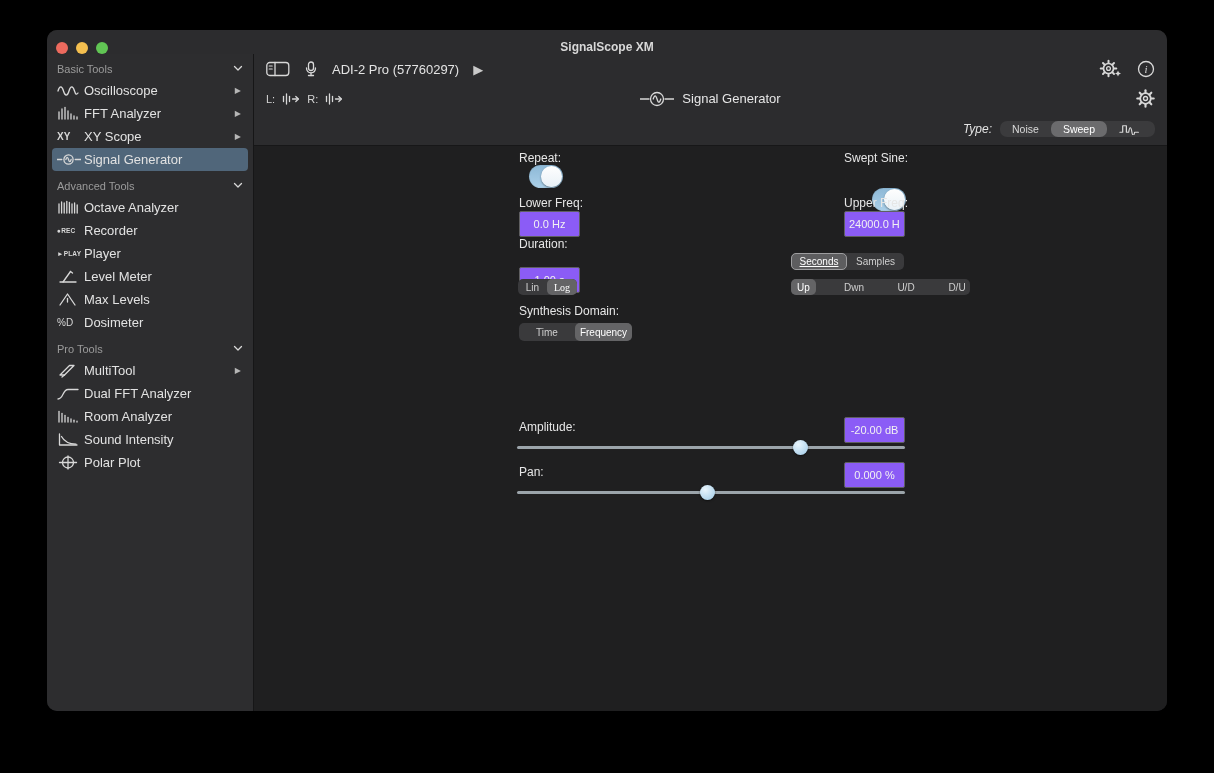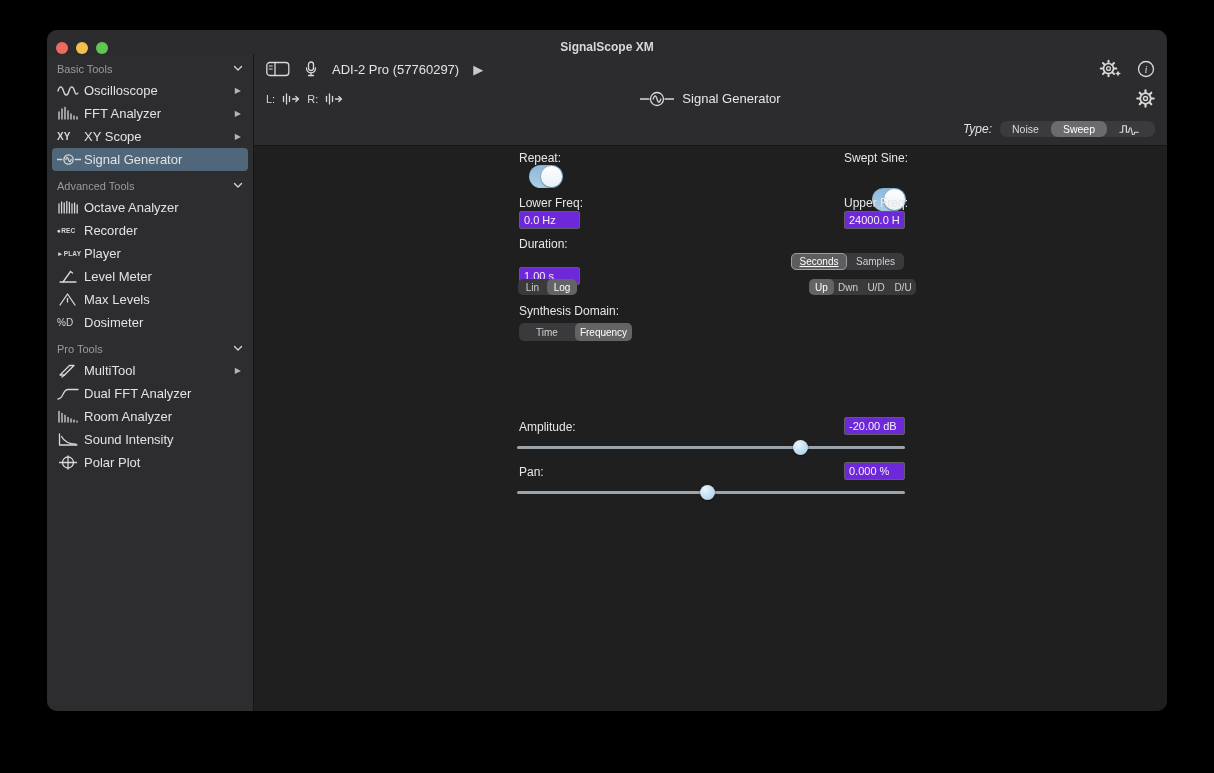--- a/index.html
+++ b/index.html
@@ -45,22 +45,22 @@
   .seg-bar{display:flex;background:#3b3b3d;border-radius:7px;overflow:hidden;height:16px;align-items:stretch;}
   .seg{display:flex;align-items:center;justify-content:center;padding:0 12px;font-size:10.5px;color:#d9d9d9;}
   .seg.selected{background:#6b6b6d;border-radius:7px;color:#fff;}
   
   .content{flex:1;background:#1f1f20;border-top:1px solid #171718;position:relative;font-size:12px;color:#e6e6e6;}
   .abs{position:absolute;}
   .panel-label{white-space:nowrap;}
   .toggle{width:34px;height:23px;border-radius:12px;background:linear-gradient(#8db8d6,#abd0e9);position:relative;box-shadow:inset 0 0 1px rgba(0,0,0,.4);}
   .knob{position:absolute;top:1px;right:1px;width:21px;height:21px;border-radius:50%;
     background:linear-gradient(#fefefe,#e9f1f7);box-shadow:0 1px 2px rgba(0,0,0,.45);}
-  .field{width:61px;height:18px;box-sizing:border-box;background:#6d28d9;border:1px solid #5f5f61;border-radius:2px;
-    color:#f2f2f2;font-size:11px;text-align:left;padding:0 4px;font-family:"Liberation Sans","DejaVu Sans",sans-serif;outline:none;}
+  .field{width:61px;height:26px;box-sizing:border-box;background:#8b5cf6;border:1px solid #5f5f61;border-radius:2px;
+    color:#f2f2f2;font-size:11px;text-align:center;padding:0 4px;font-family:"Liberation Sans","DejaVu Sans",sans-serif;outline:none;}
   .mini-seg{display:flex;background:#3a3a3c;border-radius:5px;height:17px;}
   .mini-seg .mseg{display:flex;align-items:center;justify-content:center;font-size:10px;color:#cfcfcf;box-sizing:border-box;border-radius:5px;}
   .mseg.sel{background:#646466;color:#fff;}
   .mseg.sel-border{background:#5d5d5f;border:1px solid #9d9d9f;color:#fff;text-decoration:underline;}
   .slider{height:16px;}
   .slider .track{position:absolute;left:0;right:0;top:7px;height:3px;border-radius:2px;background:#9ba4aa;}
   .thumb{position:absolute;top:0.5px;width:15px;height:15px;border-radius:50%;
     background:radial-gradient(circle at 35% 30%, #e9f5fd, #9ec9e6);box-shadow:0 1px 2px rgba(0,0,0,.5);}
 </style>
 </head>
@@ -438,24 +438,24 @@
         <div class="abs panel-label" style="left:265px;top:91px;">Duration:</div>
         <input class="abs field" style="left: 265px; top: 121px;" value="1.00 s">
 
         <div class="abs mini-seg" style="left:537px;top:107px;">
           <div class="mseg sel-border" style="width:56px;">Seconds</div>
           <div class="mseg" style="width:57px;">Samples</div>
         </div>
 
         <div class="abs mini-seg" style="left:264px;top:133px;height:16px;">
           <div class="mseg" style="width:29px;">Lin</div>
-          <div class="mseg sel" style="width:30px;">Log</div>
-        </div>
-
-        <div class="abs mini-seg" style="left:555px;top:133px;height:16px;">
+          <div class="mseg sel" style="width:30px;font-family:Liberation Serif, serif;">Log</div>
+        </div>
+
+        <div class="abs mini-seg" style="left:537px;top:133px;height:16px;gap:24px;">
           <div class="mseg sel" style="width:25px;">Up</div>
           <div class="mseg" style="width:28px;">Dwn</div>
           <div class="mseg" style="width:28px;">U/D</div>
           <div class="mseg" style="width:26px;">D/U</div>
         </div>
 
         <div class="abs panel-label" style="left:265px;top:158px;">Synthesis Domain:</div>
 
         <div class="abs mini-seg" style="left:265px;top:177px;height:18px;">
           <div class="mseg" style="width:56px;">Time</div>

